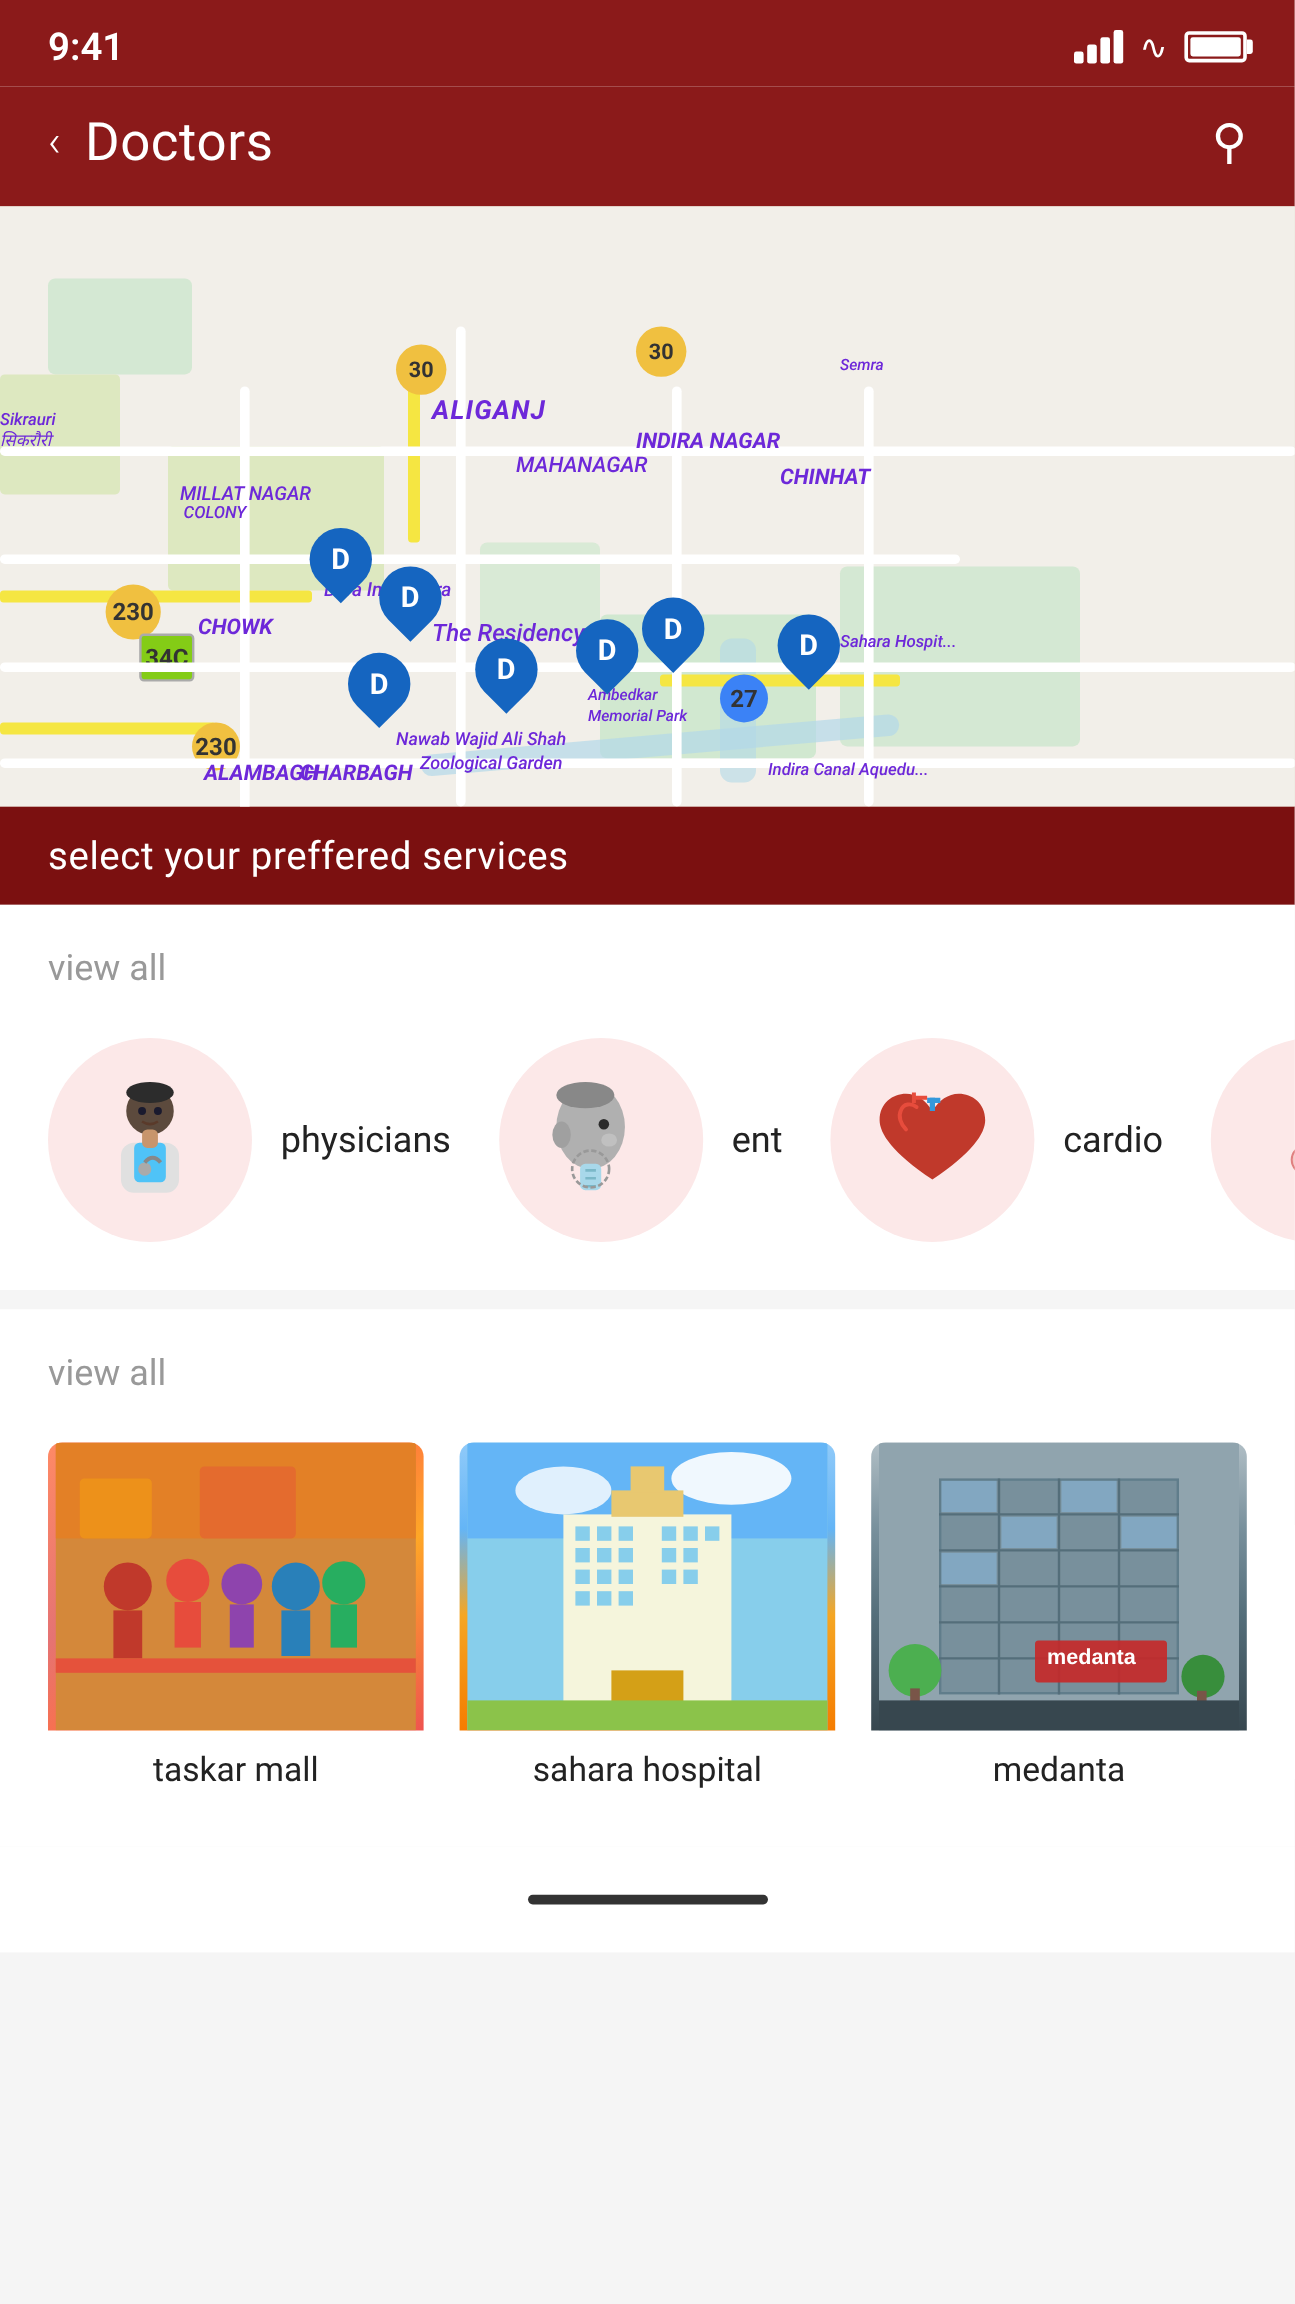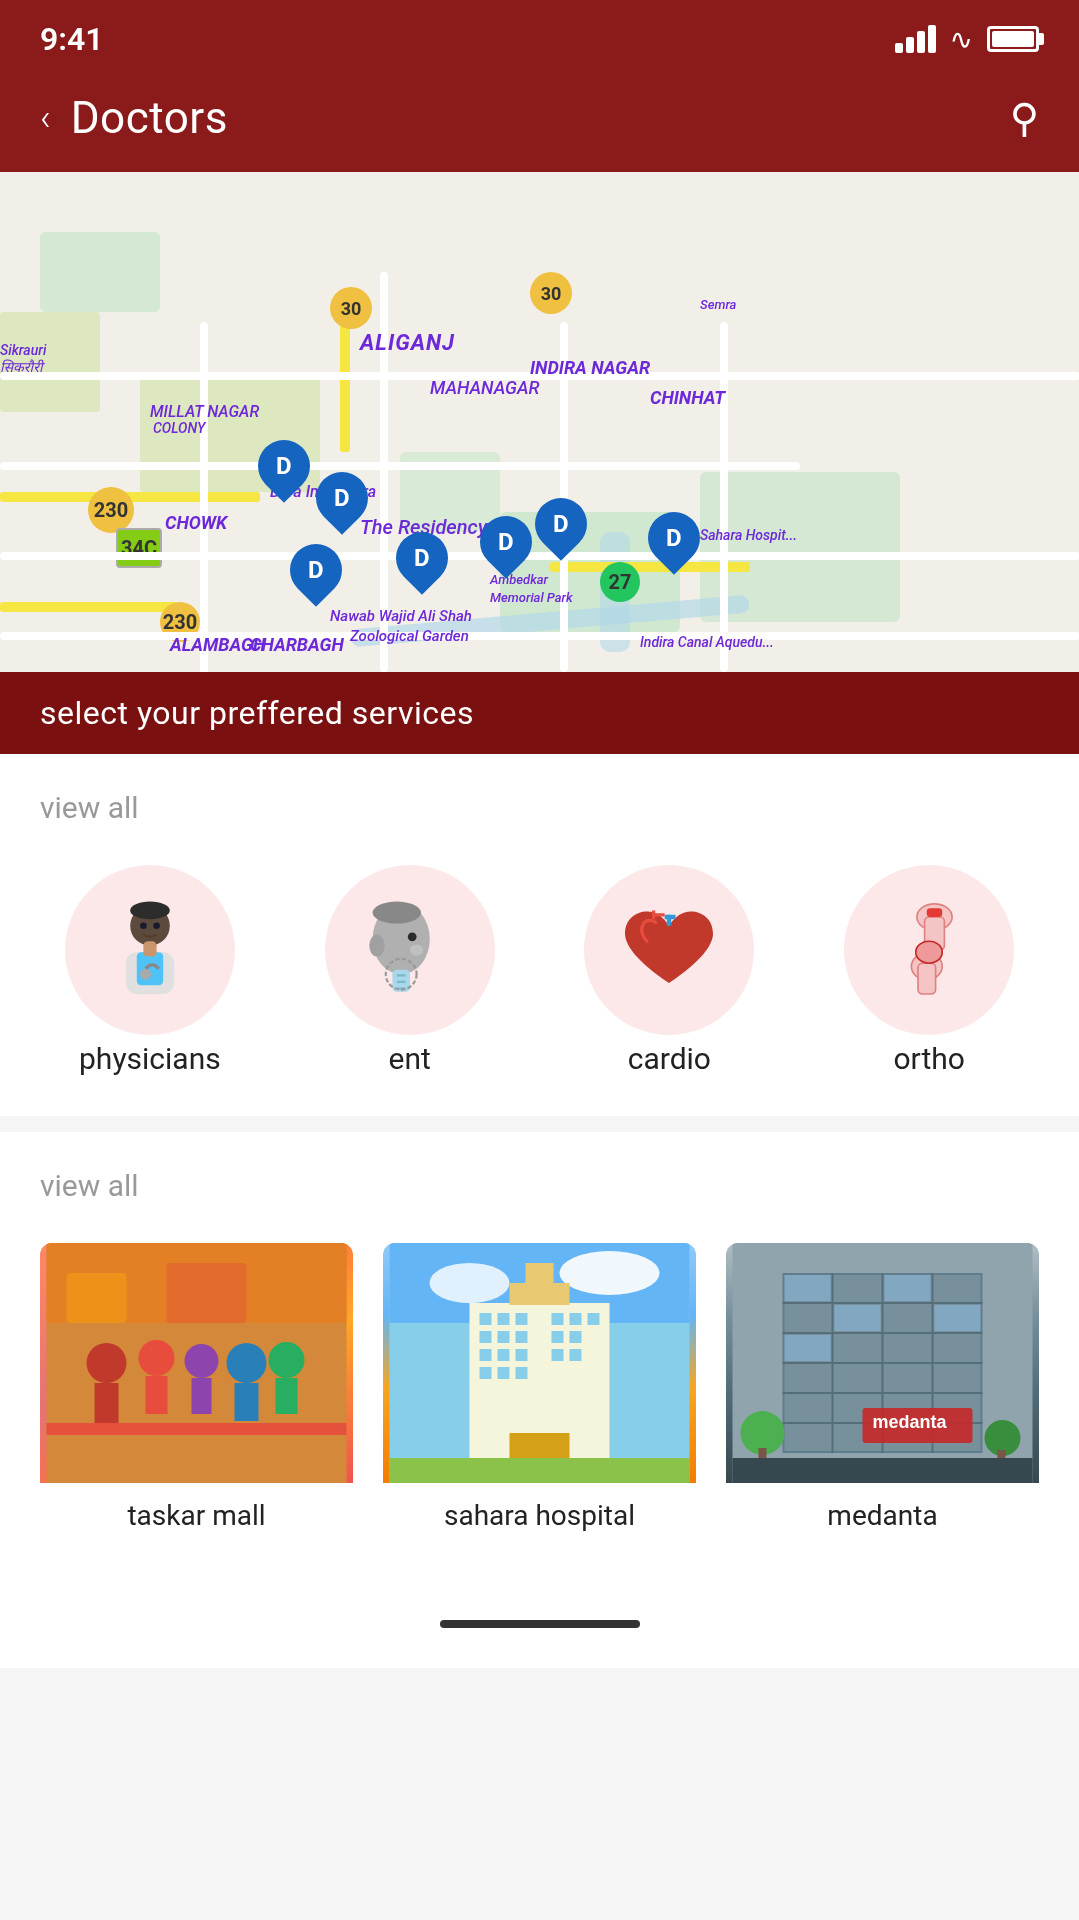--- a/index.html
+++ b/index.html
@@ -209,23 +209,22 @@
       color: #999;
       cursor: pointer;
     }
     .services-grid {
       display: flex;
       gap: 40px;
       justify-content: flex-start;
     }
     .service-item {
       display: flex;
-      flex-direction: column;
-      align-items: center;
-      gap: 6px;
+      align-items: center;
+      gap: 24px;
       flex: 1;
       cursor: pointer;
     }
     .service-icon-circle {
       width: 170px;
       height: 170px;
       border-radius: 50%;
       background: #fce8e8;
       display: flex;
       align-items: center;
@@ -348,21 +347,21 @@
     <div class="map-water" style="left:350px;top:440px;width:400px;height:18px;border-radius:10px;transform:rotate(-5deg);opacity:0.7;"></div>
     <div class="map-water" style="left:600px;top:360px;width:30px;height:120px;border-radius:10px;opacity:0.6;"></div>
 
     <div class="yellow-road" style="left:0;top:320px;width:260px;height:10px;"></div>
     <div class="yellow-road" style="left:0;top:430px;width:180px;height:10px;"></div>
     <div class="yellow-road" style="left:550px;top:390px;width:200px;height:10px;"></div>
     <div class="yellow-road" style="left:340px;top:120px;width:10px;height:160px;"></div>
 
     <div style="position:absolute;left:88px;top:315px;width:46px;height:46px;background:#f0c040;border-radius:50%;display:flex;align-items:center;justify-content:center;font-size:20px;font-weight:700;color:#333;">230</div>
     <div style="position:absolute;left:160px;top:430px;width:40px;height:40px;background:#f0c040;border-radius:50%;display:flex;align-items:center;justify-content:center;font-size:20px;font-weight:700;color:#333;">230</div>
-    <div style="position:absolute;left:600px;top:390px;width:40px;height:40px;background:#22c55e;border-radius:50%;display:flex;align-items:center;justify-content:center;font-size:20px;font-weight:700;color:#333;">27</div>
+    <div style="position:absolute;left:600px;top:390px;width:40px;height:40px;background:#3b82f6;border-radius:50%;display:flex;align-items:center;justify-content:center;font-size:20px;font-weight:700;color:#333;">27</div>
     <div style="position:absolute;left:330px;top:115px;width:42px;height:42px;background:#f0c040;border-radius:50%;display:flex;align-items:center;justify-content:center;font-size:18px;font-weight:700;color:#333;">30</div>
     <div style="position:absolute;left:530px;top:100px;width:42px;height:42px;background:#f0c040;border-radius:50%;display:flex;align-items:center;justify-content:center;font-size:18px;font-weight:700;color:#333;">30</div>
     <div style="position:absolute;left:116px;top:356px;width:46px;height:40px;background:#84cc16;border:2px solid #aaa;border-radius:4px;display:flex;align-items:center;justify-content:center;font-size:20px;font-weight:700;color:#333;">34C</div>
 
     <div class="map-road map-road-h" style="left:0;top:280px;width:800px;top:290px;"></div>
     <div class="map-road map-road-h" style="left:0;top:380px;width:1080px;"></div>
     <div class="map-road map-road-h" style="left:0;top:460px;width:1080px;"></div>
     <div class="map-road map-road-v" style="left:200px;top:150px;height:360px;"></div>
     <div class="map-road map-road-v" style="left:380px;top:100px;height:400px;"></div>
     <div class="map-road map-road-v" style="left:560px;top:150px;height:350px;"></div>

